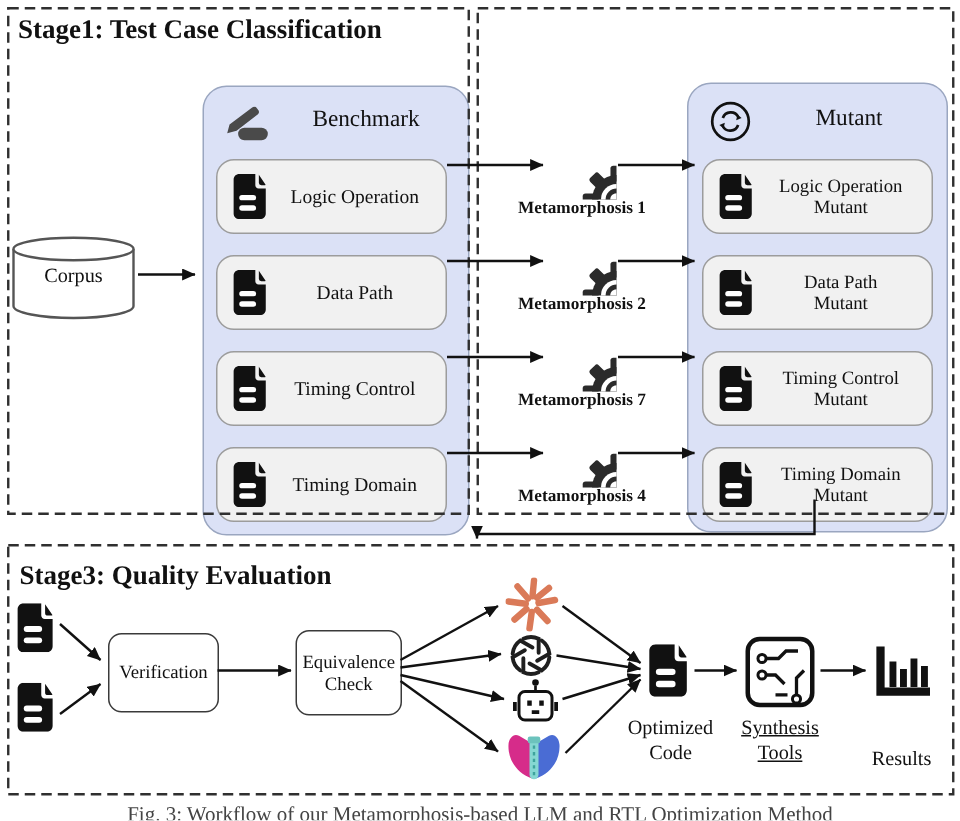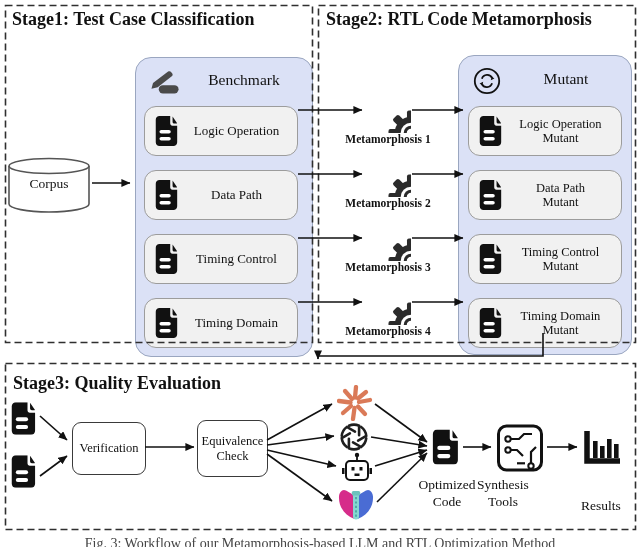--- a/index.html
+++ b/index.html
@@ -53,21 +53,20 @@
       <circle r="10.8" fill="#fff"></circle>
       <circle r="7.6" fill="#2b2b2b"></circle>
       <circle r="4.4" fill="#fff"></circle>
     </symbol>
   </defs>
 </svg>
 
 <div id="canvas">
 
   <div class="abs stage-title layer" style="left:12px;top:9px;">Stage1: Test Case Classification</div>
-  <div class="abs stage-title layer" style="left:326px;top:9px;">Stage2: RTL Code Metamorphosis</div>
   <div class="abs stage-title layer" style="left:13px;top:373px;">Stage3: Quality Evaluation</div>
 
   <svg class="abs layer" style="left:7px;top:157px;" width="84" height="57" viewBox="0 0 84 57">
     <path d="M2 9 V47 A40 8 0 0 0 82 47 V9" fill="#fff" stroke="#555" stroke-width="1.6"></path>
     <ellipse cx="42" cy="9" rx="40" ry="7.5" fill="#fff" stroke="#555" stroke-width="1.6"></ellipse>
   </svg>
   <div class="abs layer" style="left:7px;top:176px;width:84px;text-align:center;font-size:13.5px;">Corpus</div>
 
   <div class="container layer" style="left:135px;top:37px;width:176px;height:298px;">
     <svg class="abs" style="left:13px;top:11px;" width="32" height="25" viewBox="0 0 30 24">
@@ -108,21 +107,21 @@
   <div class="gear-label layer" style="left:336px;top:133px;">Metamorphosis 1</div>
 
   <svg class="gear layer" style="left:365px;top:151px;" viewBox="-24 -24 48 48">
       <use href="#sym-gear"></use>
     </svg>
   <div class="gear-label layer" style="left:336px;top:197px;">Metamorphosis 2</div>
 
   <svg class="gear layer" style="left:365px;top:215px;" viewBox="-24 -24 48 48">
       <use href="#sym-gear"></use>
     </svg>
-  <div class="gear-label layer" style="left:336px;top:261px;">Metamorphosis 3</div>
+  <div class="gear-label layer" style="left:336px;top:261px;">Metamorphosis 7</div>
 
   <svg class="gear layer" style="left:365px;top:279px;" viewBox="-24 -24 48 48">
       <use href="#sym-gear"></use>
     </svg>
   <div class="gear-label layer" style="left:336px;top:325px;">Metamorphosis 4</div>
 
   <div class="container layer" style="left:458px;top:35px;width:172px;height:298px;">
     <svg class="abs" style="left:14px;top:11px;" width="28" height="28" viewBox="0 0 28 28">
       <circle cx="14" cy="14" r="12.2" fill="none" stroke="#111" stroke-width="1.8"></circle>
       <path d="M8.9 11.7 A5.6 5.6 0 0 1 19.2 11" fill="none" stroke="#111" stroke-width="1.8"></path>
@@ -246,21 +245,21 @@
       <path d="M15.7 28 H22 L28 34"></path>
       <path d="M36 41.3 V30 L41 25"></path>
       <path d="M22 41.3 H30"></path>
     </g>
     <g fill="#fff" stroke="#111" stroke-width="2">
       <circle cx="13" cy="17" r="2.7"></circle>
       <circle cx="13" cy="28" r="2.7"></circle>
       <circle cx="36" cy="44" r="2.7"></circle>
     </g>
   </svg>
-  <div class="small-label layer" style="left:463px;top:477px;width:80px;">
+  <div class="small-label layer" style="left:480px;top:477px;width:80px;text-decoration:underline;">
     <span>Synthesis</span><br>
     <span>Tools</span>
   </div>
 
   <svg class="abs layer" style="left:582px;top:430px;" width="40" height="37" viewBox="0 0 40 37">
     <path d="M5 1 V31 H38" fill="none" stroke="#111" stroke-width="5.5"></path>
     <rect x="11" y="11" width="4.6" height="17" fill="#111"></rect>
     <rect x="18" y="16" width="4.6" height="12" fill="#111"></rect>
     <rect x="25" y="9" width="4.6" height="19" fill="#111"></rect>
     <rect x="32" y="14" width="4.6" height="14" fill="#111"></rect>

